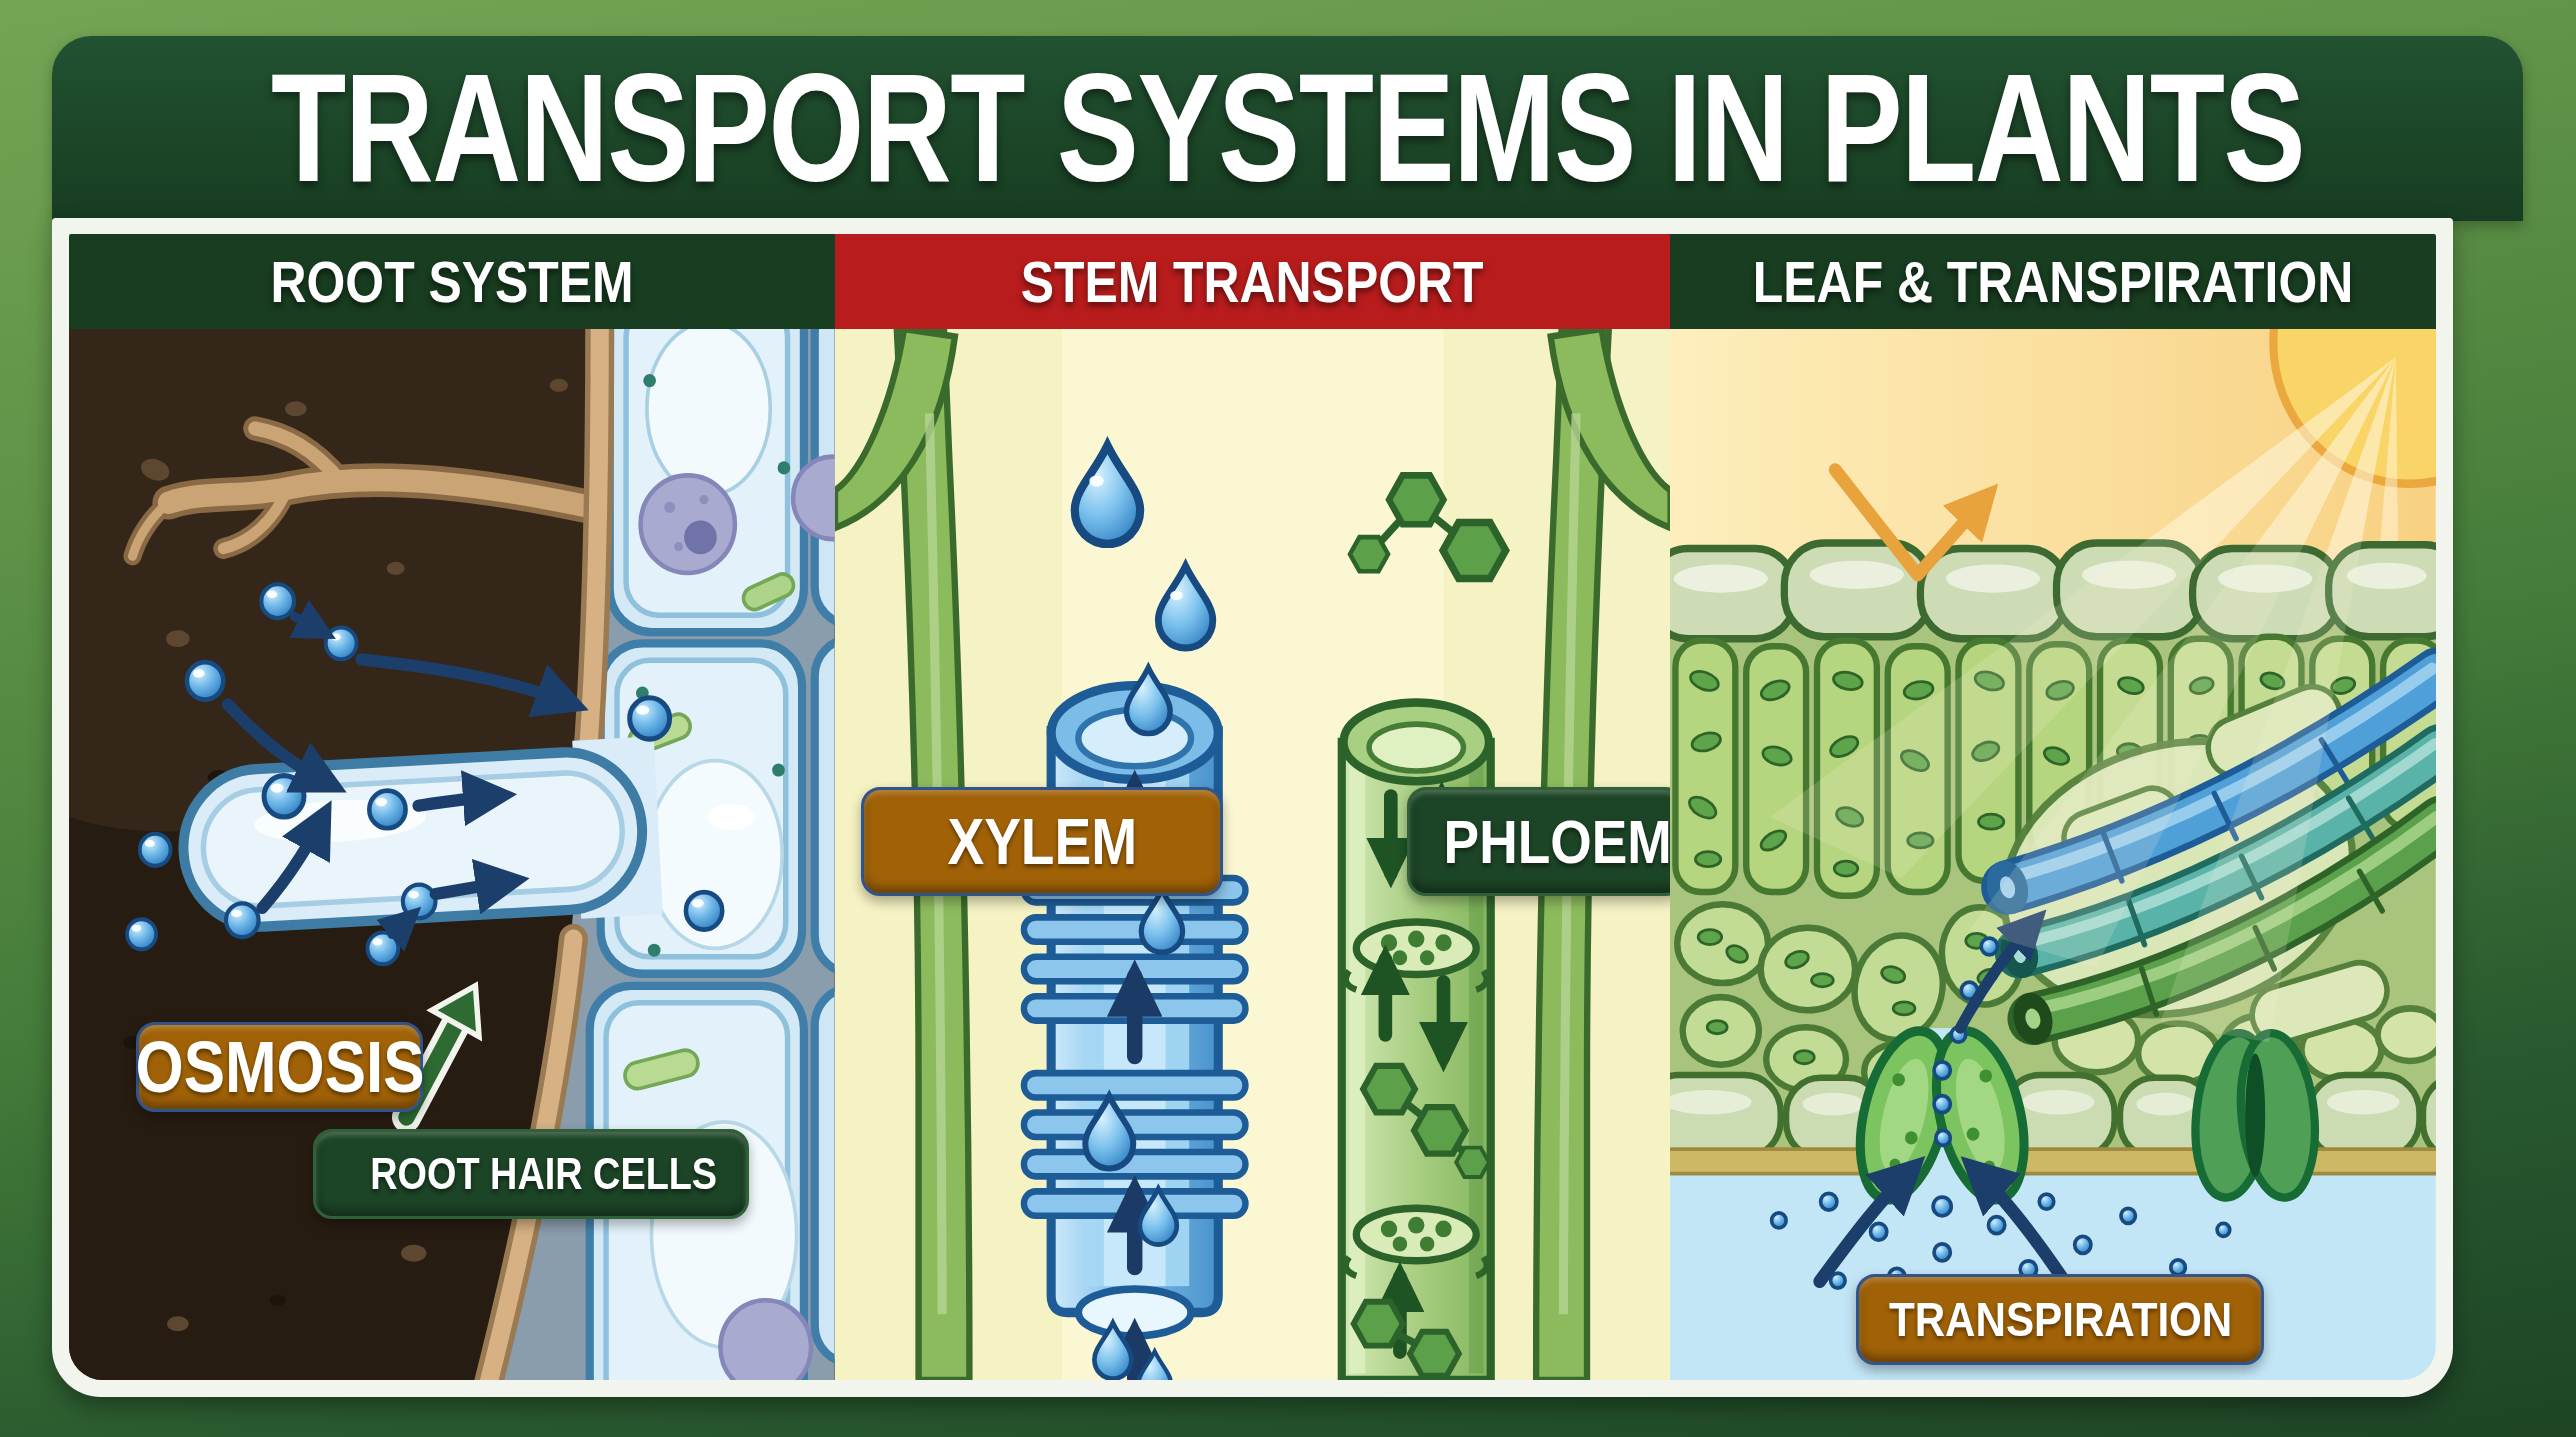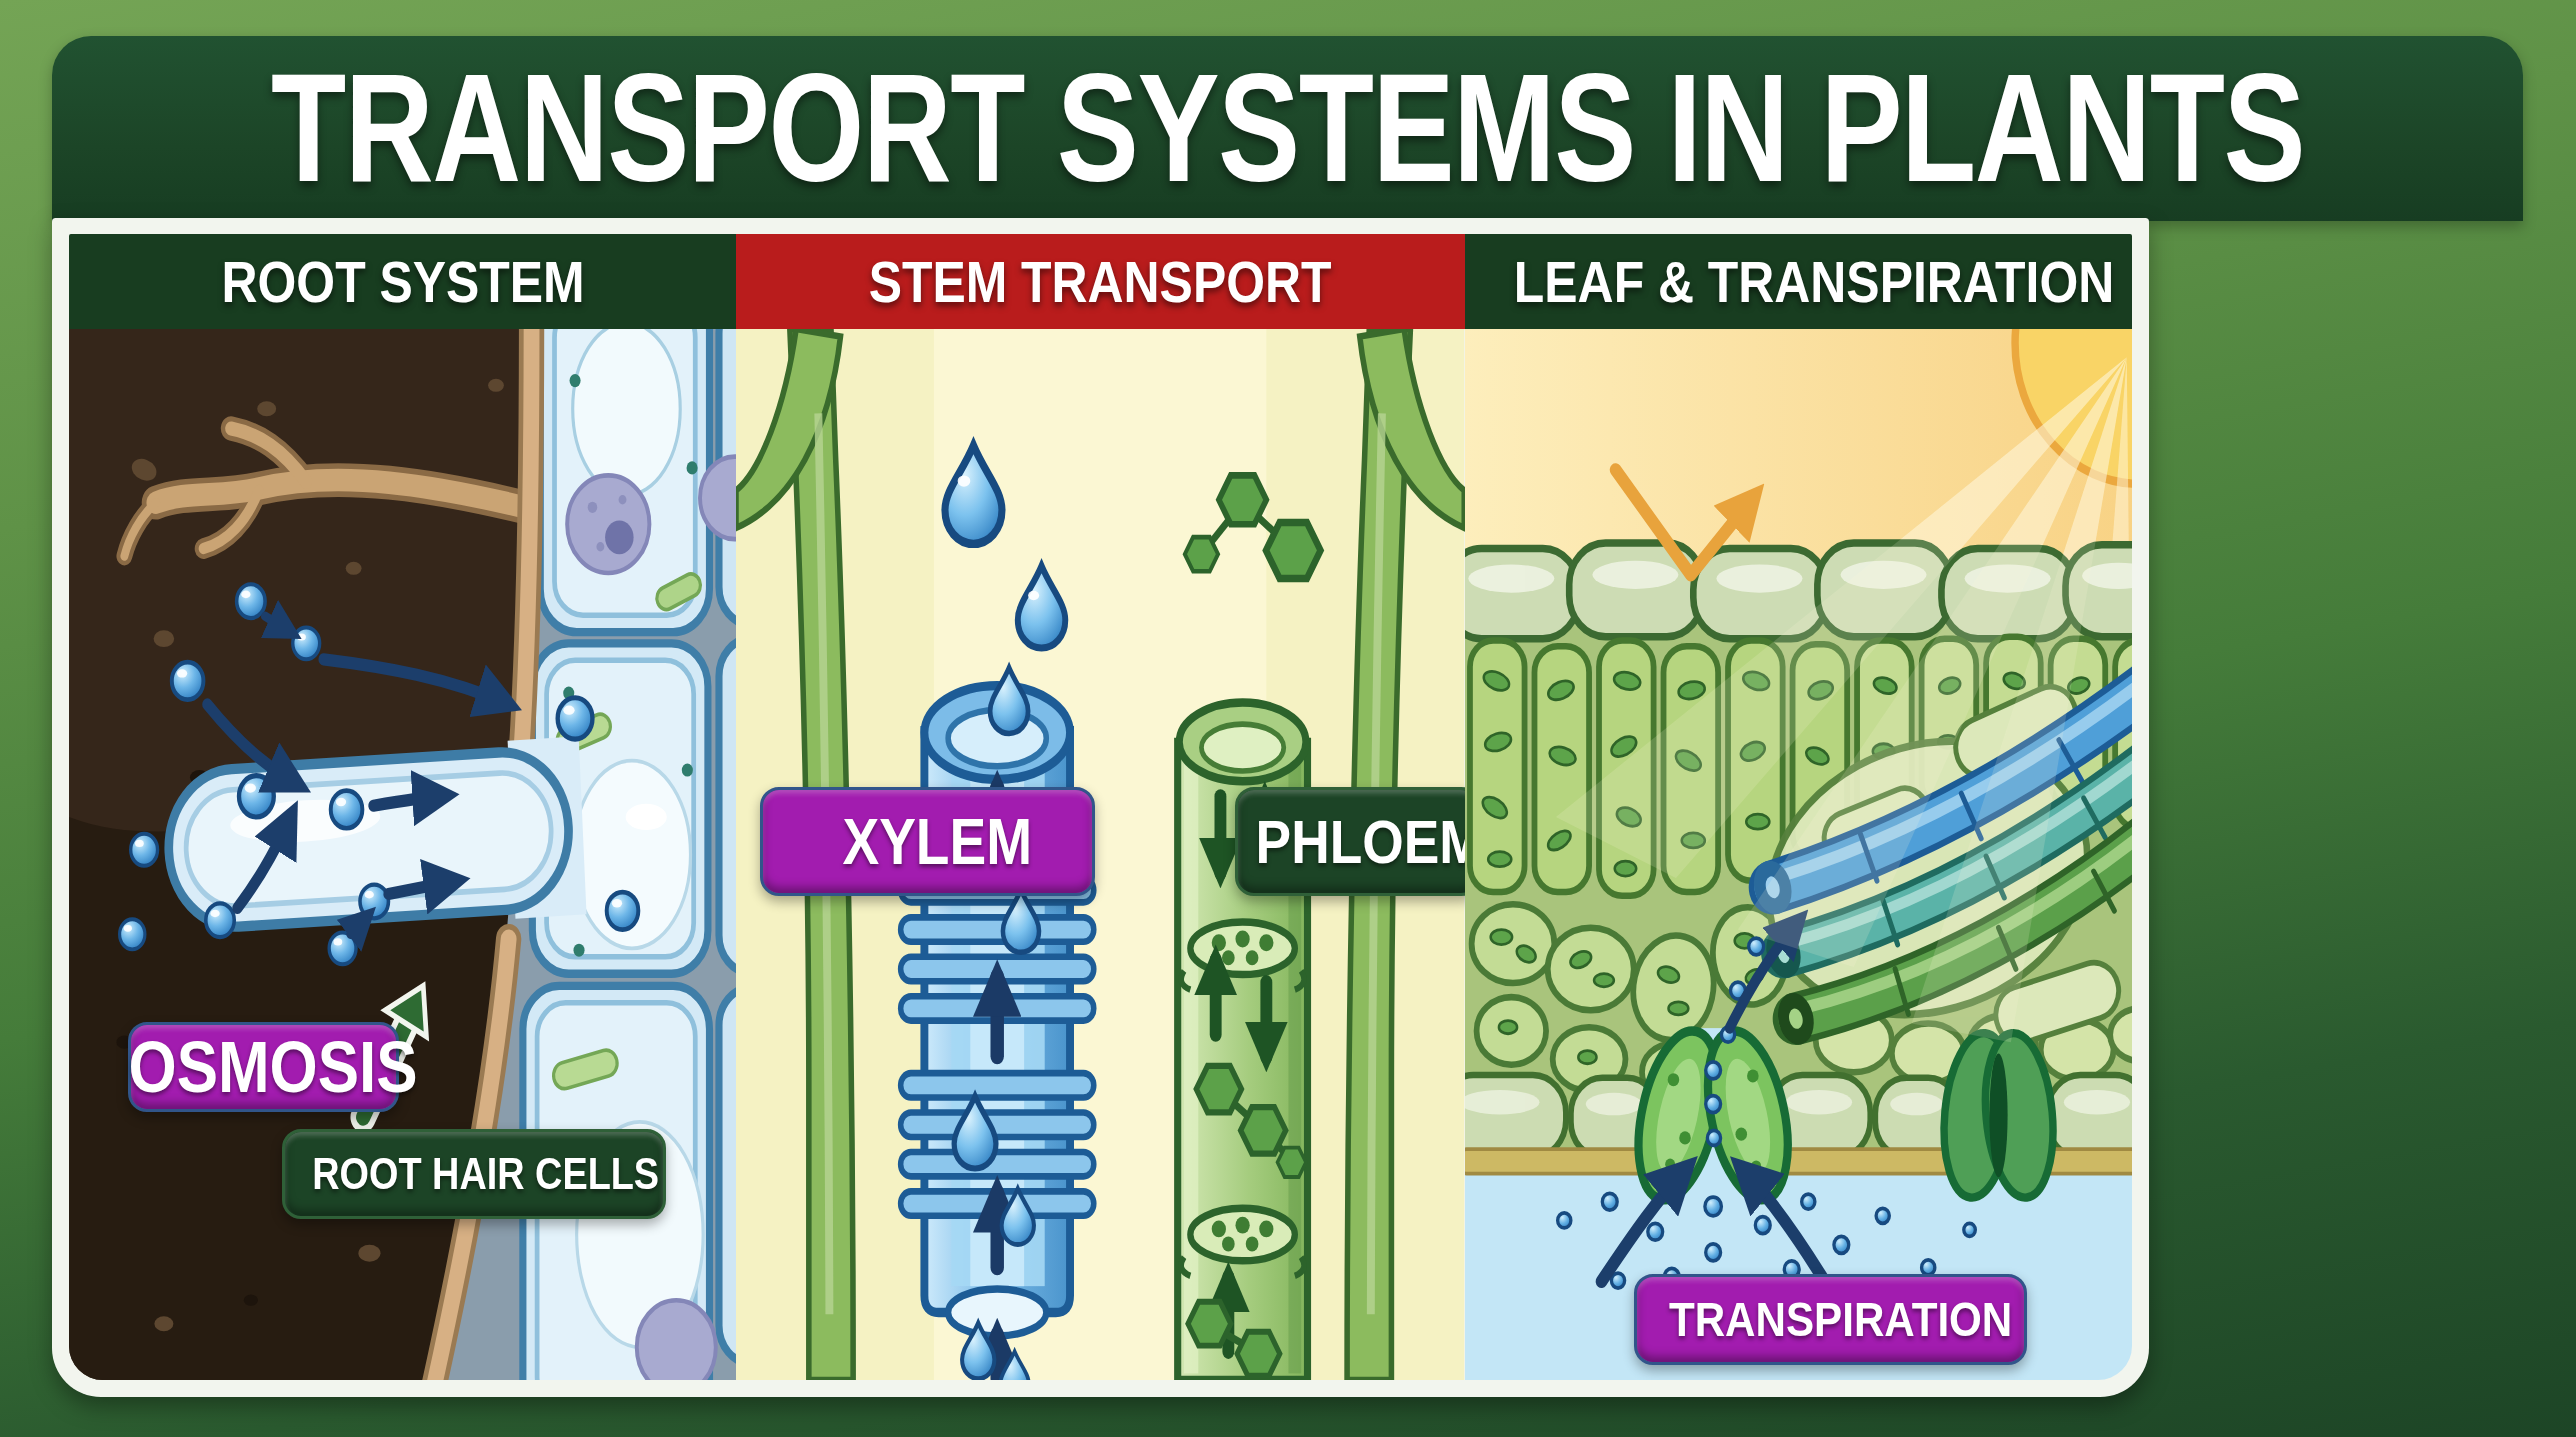--- a/index.html
+++ b/index.html
@@ -9,41 +9,41 @@
   
   .title-band{position:absolute;left:52px;top:36px;width:2471px;height:185px;
     background:linear-gradient(180deg,#215231 0%,#1c4527 60%,#173d22 100%);
     border-radius:39px 39px 0 0;display:flex;align-items:center;justify-content:center;
     box-shadow:0 5.6px 13px rgba(0,0,0,.25);}
   .title-band h1{margin:6px;color:#ffffff;font-size:154px;font-weight:bold;letter-spacing:-1.9px;
     text-shadow:0 4.7px 9.4px rgba(0,0,0,.45);}
   .cond{display:inline-block;transform:scaleX(.80);transform-origin:center;white-space:nowrap;}
   .cond2{display:inline-block;transform:scaleX(.86);transform-origin:center;white-space:nowrap;}
   
-  .frame{position:absolute;left:52px;top:218px;width:2097px;height:1179px;
+  .frame{position:absolute;left:52px;top:218px;width:2401px;height:1179px;
     background:#f2f5ee;border-radius:3.7px 3.7px 49px 49px;
     box-shadow:0 9.4px 22.5px rgba(0,0,0,.35);}
   .frame-inner{position:absolute;left:17px;top:16px;right:17px;bottom:17px;
     border-radius:1.9px 1.9px 34px 34px;overflow:hidden;display:flex;}
   .panel{position:relative;display:flex;flex-direction:column;height:100%;}
   .panel--root{flex:0 0 32.35%;}
   .panel--stem{flex:0 0 35.3%;}
   .panel--leaf{flex:1 1 auto;border-radius:12px;}
   .panel-header{height:95px;flex:0 0 95px;display:flex;align-items:center;justify-content:center;}
   .panel-header--dark{background:#183d20;}
   .panel-header--mid{background:#b91c1c;}
   .panel-header span{color:#fff;font-weight:bold;font-size:58px;
     text-shadow:0 3.7px 6.6px rgba(0,0,0,.5);}
   .panel-art{position:relative;flex:1 1 auto;}
   .panel-art svg{position:absolute;inset:0;width:100%;height:100%;display:block;}
   
   .label{position:absolute;display:flex;align-items:center;justify-content:center;
     border-radius:19px;color:#fff;font-weight:bold;
     box-shadow:inset 0 3.7px 5.6px rgba(255,255,255,.22),inset 0 -5.6px 9.4px rgba(0,0,0,.35),0 5.6px 11.2px rgba(0,0,0,.3);}
-  .label--navy{background:#a21caf;border:3.7px solid #31558a;padding-left:20px;}
+  .label--navy{background:#a16207;border:3.7px solid #31558a;}
   .label--green{background:#1c4426;border:3.7px solid #2f6038;padding-left:24px;}
   .label span{text-shadow:0 2.8px 4.7px rgba(0,0,0,.45);}
   .lbl-osmosis{left:8.8%;top:65.9%;width:36.7%;height:8%;font-size:72px;}
   .lbl-roothair{left:31.9%;top:76.1%;width:53.0%;height:8%;font-size:44px;}
   .lbl-xylem{left:3.2%;top:43.6%;width:42.5%;height:9.8%;font-size:64px;}
   .lbl-phloem{left:68.5%;top:43.6%;width:29.5%;height:9.8%;font-size:62px;}
   .lbl-transp{left:24.3%;top:89.9%;width:52.5%;height:8.1%;font-size:49px;}
 </style>
 </head>
 <body>

